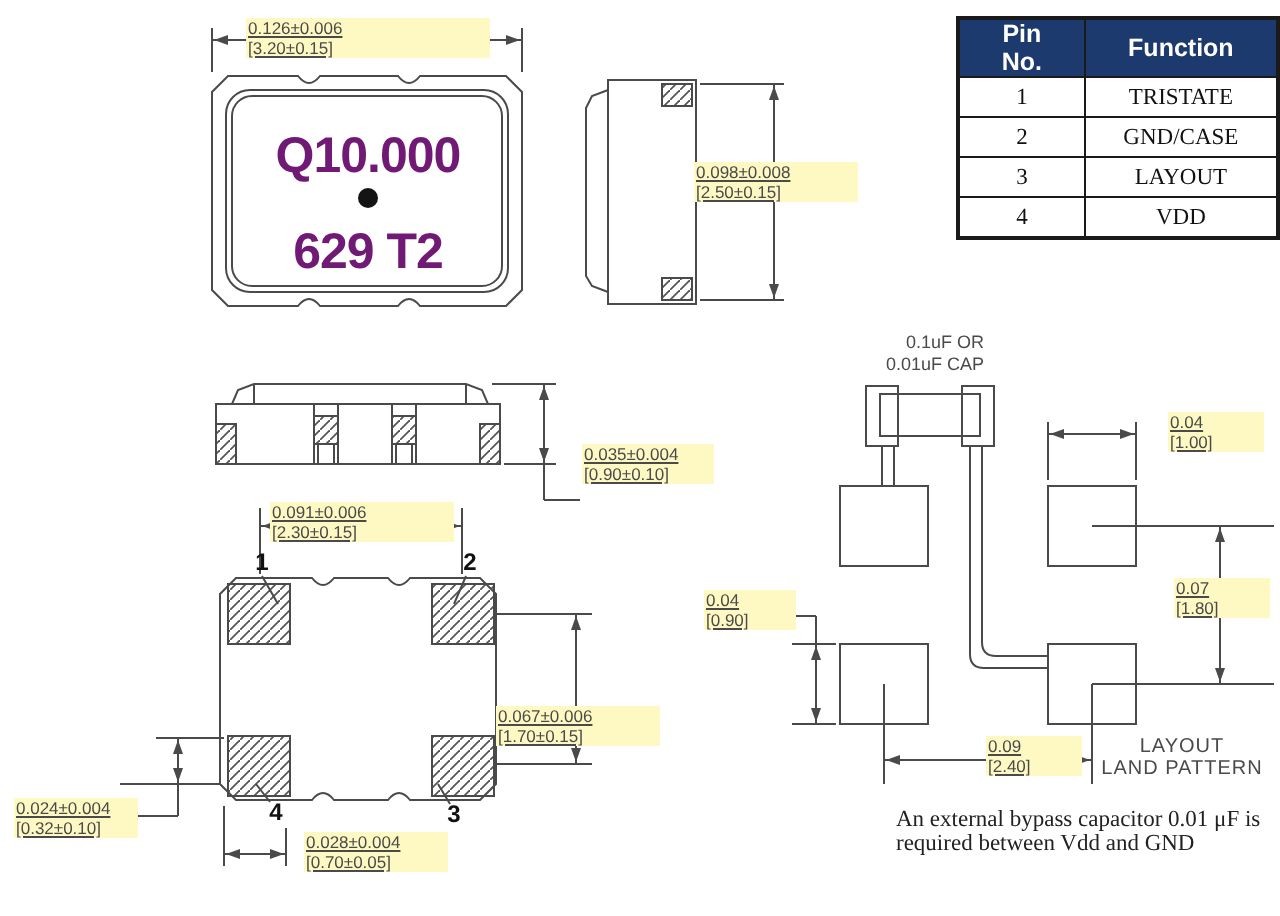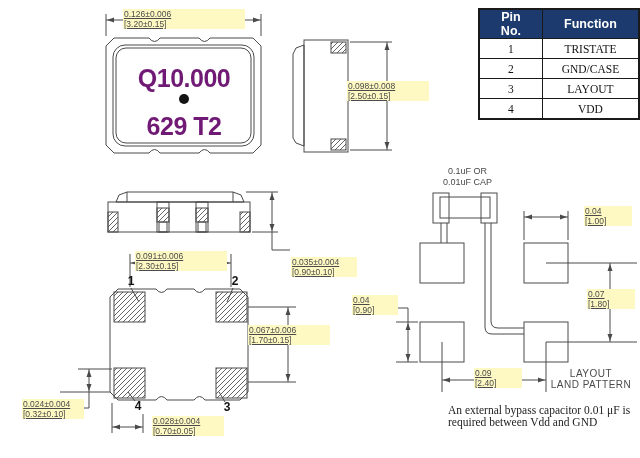--- a/index.html
+++ b/index.html
@@ -17,21 +17,21 @@
   .pin-table{position:absolute;left:478px;top:8px;border-collapse:collapse;
              border:2px solid #1a1a1a;}
   .pin-table th{background:#1c3a6e;color:#fff;font-size:12.5px;font-weight:bold;
                 height:24px;border:1.4px solid #1a1a1a;padding:0 20px;}
   .pin-table td{font-family:"Liberation Serif",serif;font-size:11.5px;color:#111;
                 text-align:center;height:19px;border:1.4px solid #1a1a1a;padding:0 6px;}
   .pin-table .c1{width:52px;} .pin-table .c2{width:96px;}
   .note{position:absolute;left:448px;top:404px;width:196px;
         font-family:"Liberation Serif",serif;font-size:11.5px;line-height:12px;color:#222;}
   .cap-note{position:absolute;left:443px;top:166px;font-size:9px;line-height:11px;
-            color:#4a4a4a;text-align:center;}
+            color:#4a4a4a;text-align:right;}
   .lp-caption{position:absolute;left:546px;top:368px;width:90px;font-size:10px;
               line-height:11px;color:#4a4a4a;text-align:center;letter-spacing:0.5px;}
 </style>
 </head>
 <body>
 
 <div id="stage">
 
 <svg width="640" height="458" viewBox="0 0 640 458">
   <defs>
@@ -156,33 +156,33 @@
 </div>
 
 <div class="lbl" style="left:123px;top:9px;width:120px;">
   <div>0.126±0.006</div>
   <div>[3.20±0.15]</div>
 </div>
 <div class="lbl" style="left:347px;top:81px;width:80px;">
   <div>0.098±0.008</div>
   <div>[2.50±0.15]</div>
 </div>
-<div class="lbl" style="left:291px;top:257px;width:64px;">
+<div class="lbl" style="left:291px;top:222px;width:64px;">
   <div>0.035±0.004</div>
   <div>[0.90±0.10]</div>
 </div>
 <div class="lbl" style="left:135px;top:251px;width:90px;">
   <div>0.091±0.006</div>
   <div>[2.30±0.15]</div>
 </div>
-<div class="lbl" style="left:248px;top:325px;width:80px;">
+<div class="lbl" style="left:248px;top:353px;width:80px;">
   <div>0.067±0.006</div>
   <div>[1.70±0.15]</div>
 </div>
-<div class="lbl" style="left:22px;top:399px;width:60px;">
+<div class="lbl" style="left:7px;top:399px;width:60px;">
   <div>0.024±0.004</div>
   <div>[0.32±0.10]</div>
 </div>
 <div class="lbl" style="left:152px;top:416px;width:70px;">
   <div>0.028±0.004</div>
   <div>[0.70±0.05]</div>
 </div>
 
 <div class="pin-num" style="left:125px;top:275px;">1</div>
 <div class="pin-num" style="left:229px;top:275px;">2</div>
@@ -225,21 +225,21 @@
   <div>[1.00]</div>
 </div>
 <div class="lbl" style="left:587px;top:289px;width:46px;">
   <div>0.07</div>
   <div>[1.80]</div>
 </div>
 <div class="lbl" style="left:352px;top:295px;width:44px;">
   <div>0.04</div>
   <div>[0.90]</div>
 </div>
-<div class="lbl" style="left:474px;top:368px;width:46px;">
+<div class="lbl" style="left:493px;top:368px;width:46px;">
   <div>0.09</div>
   <div>[2.40]</div>
 </div>
 <div class="lp-caption">
   <div>LAYOUT</div>
   <div>LAND PATTERN</div>
 </div>
 
 <div class="note">
   <div>An external bypass capacitor 0.01 μF is</div>

